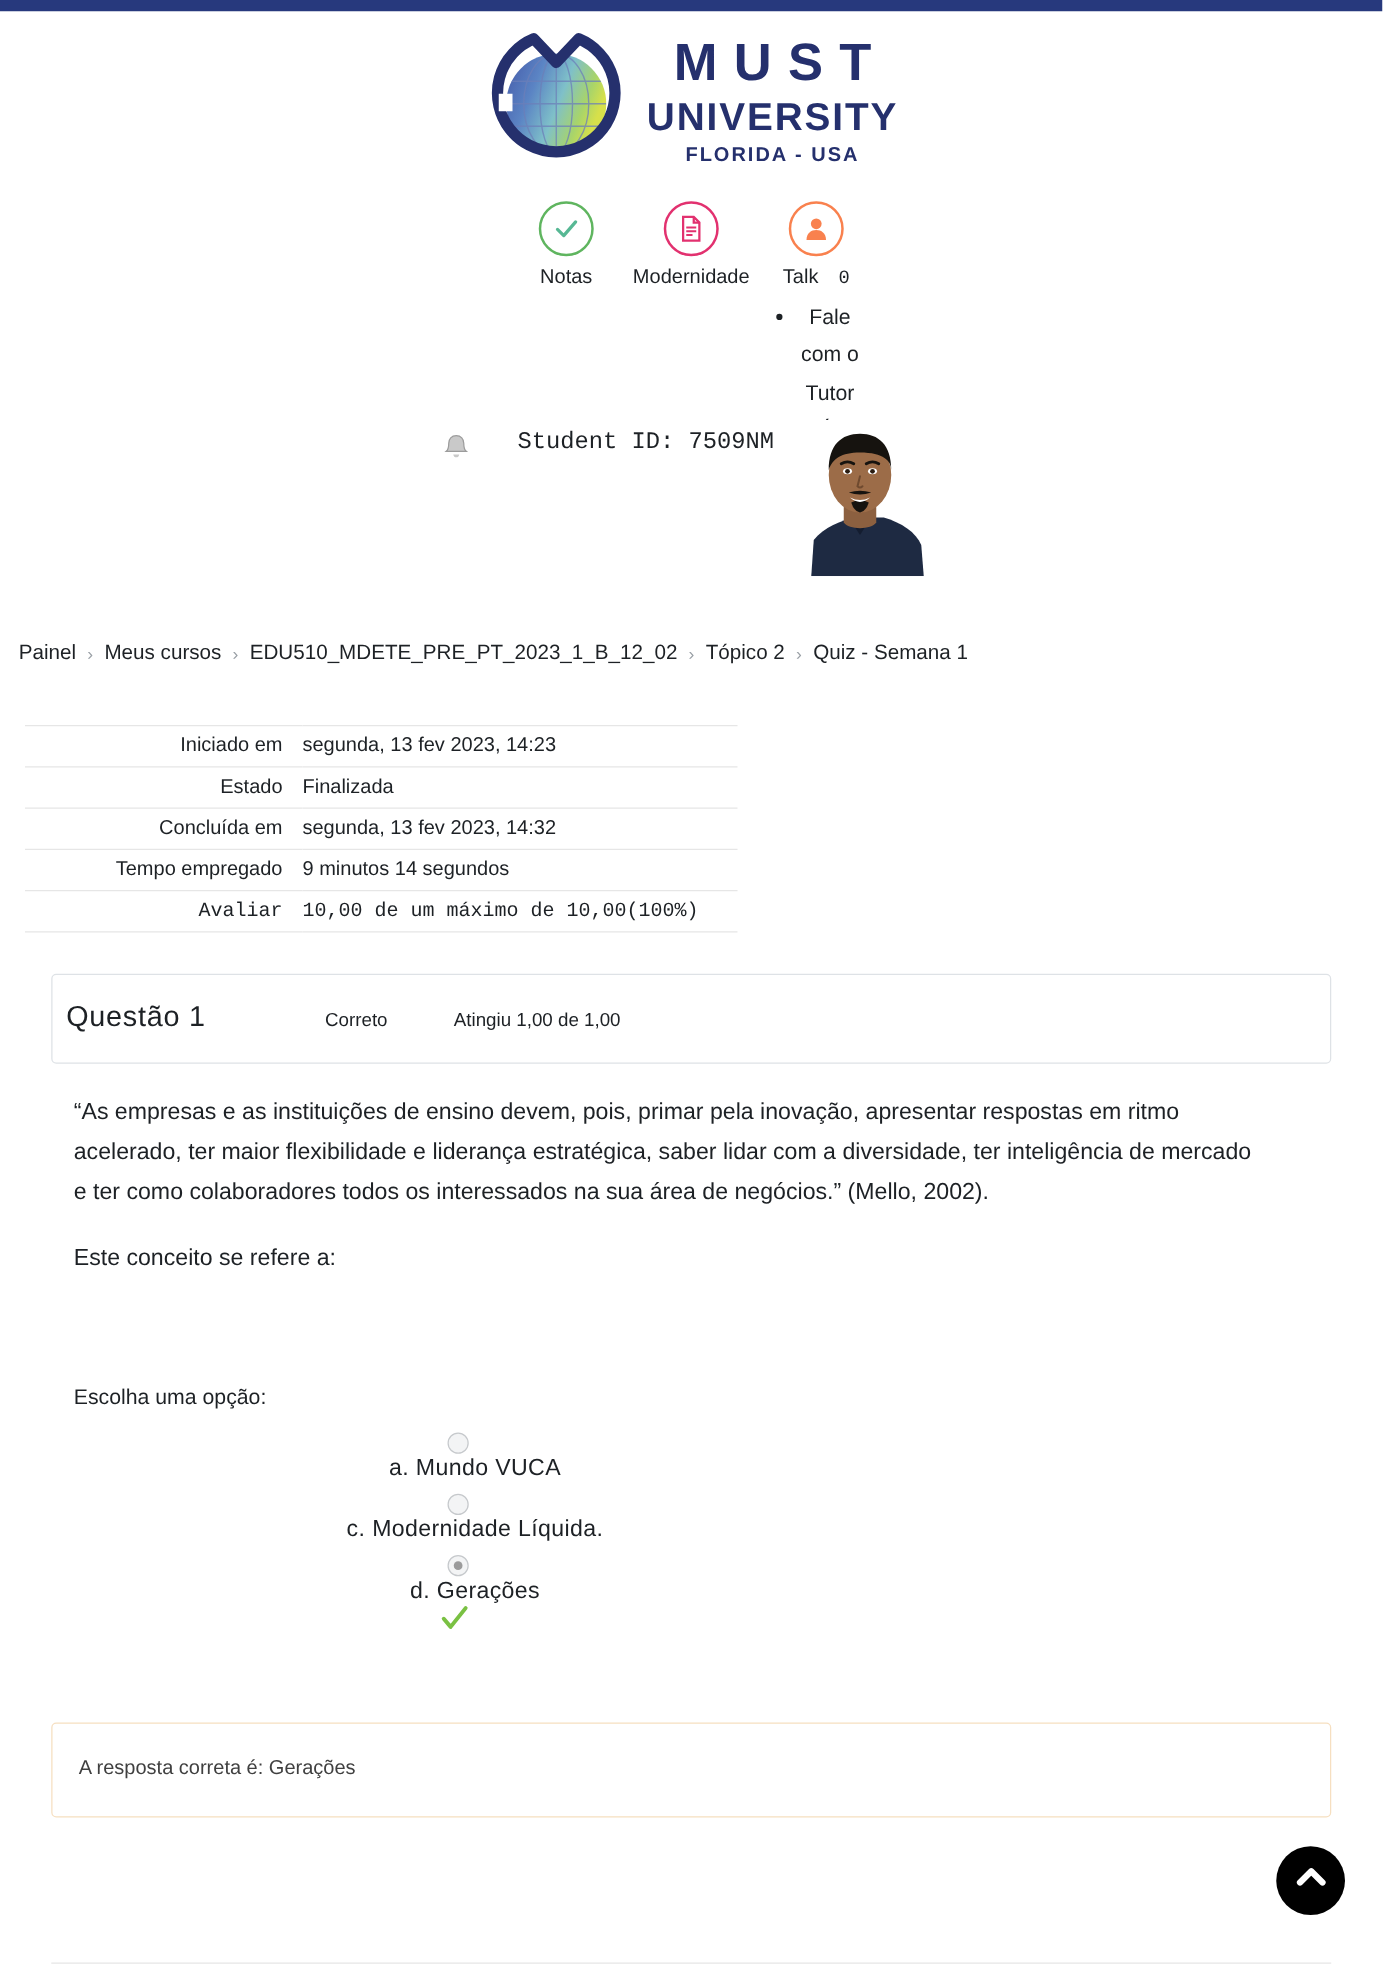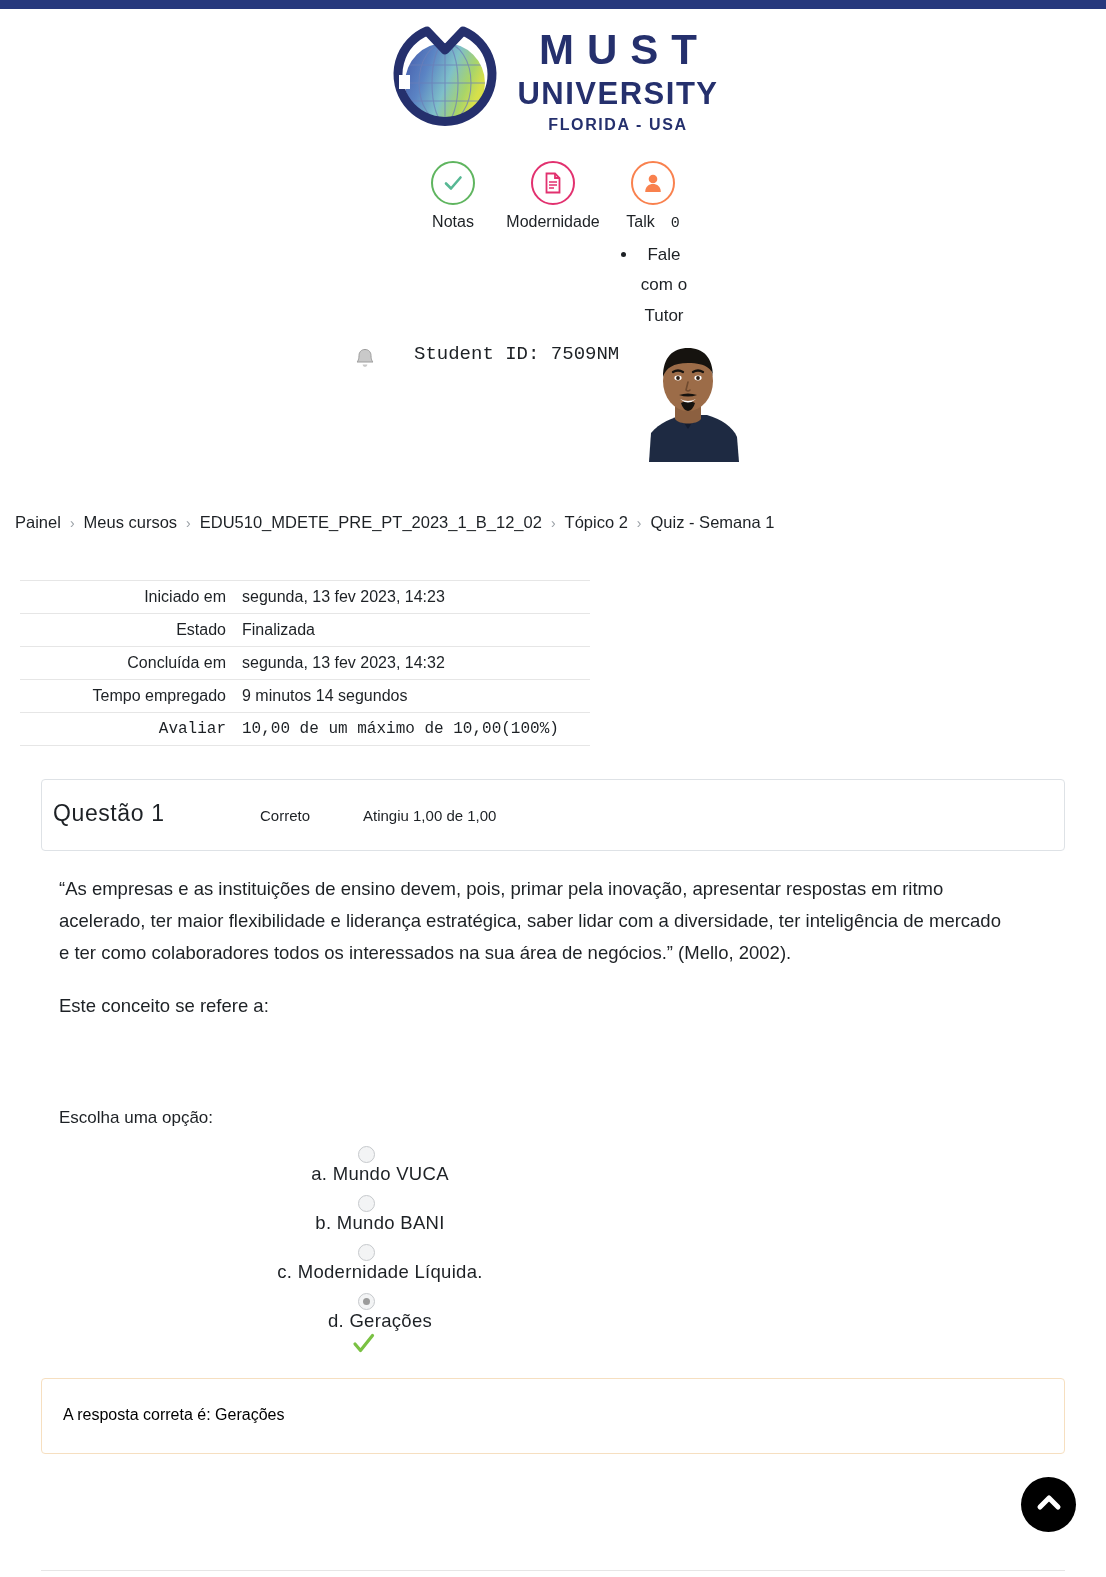--- a/index.html
+++ b/index.html
@@ -305,21 +305,21 @@
     top: 1378px;
     left: 41px;
     width: 1024px;
     height: 76px;
     border: 1px solid #f6dfc0;
     border-radius: 4px;
     background: #fff;
   }
   .feedback-text {
     font-size: 16px;
-    color: #000000;
+    color: #404040;
     padding: 27px 0 0 21px;
   }
 
   
   .fab {
     position: absolute;
     top: 1477px;
     left: 1021px;
     width: 55px; height: 55px;
     border-radius: 50%;
@@ -520,24 +520,20 @@
 
 <div class="choose-label">Escolha uma opção:</div>
 
 <div class="answers">
 
   <div class="ans">
     <span class="radio"></span>
     <span class="ans-text">a. Mundo VUCA</span>
   </div>
 
-  <div class="ans">
-    <span class="radio"></span>
-    <span class="ans-text">b. Mundo BANI</span>
-  </div>
 
   <div class="ans">
     <span class="radio"></span>
     <span class="ans-text">c. Modernidade Líquida.</span>
   </div>
 
   <div class="ans">
     <span class="radio checked"></span>
     <span class="ans-text">d. Gerações</span>
     <span class="tick">

